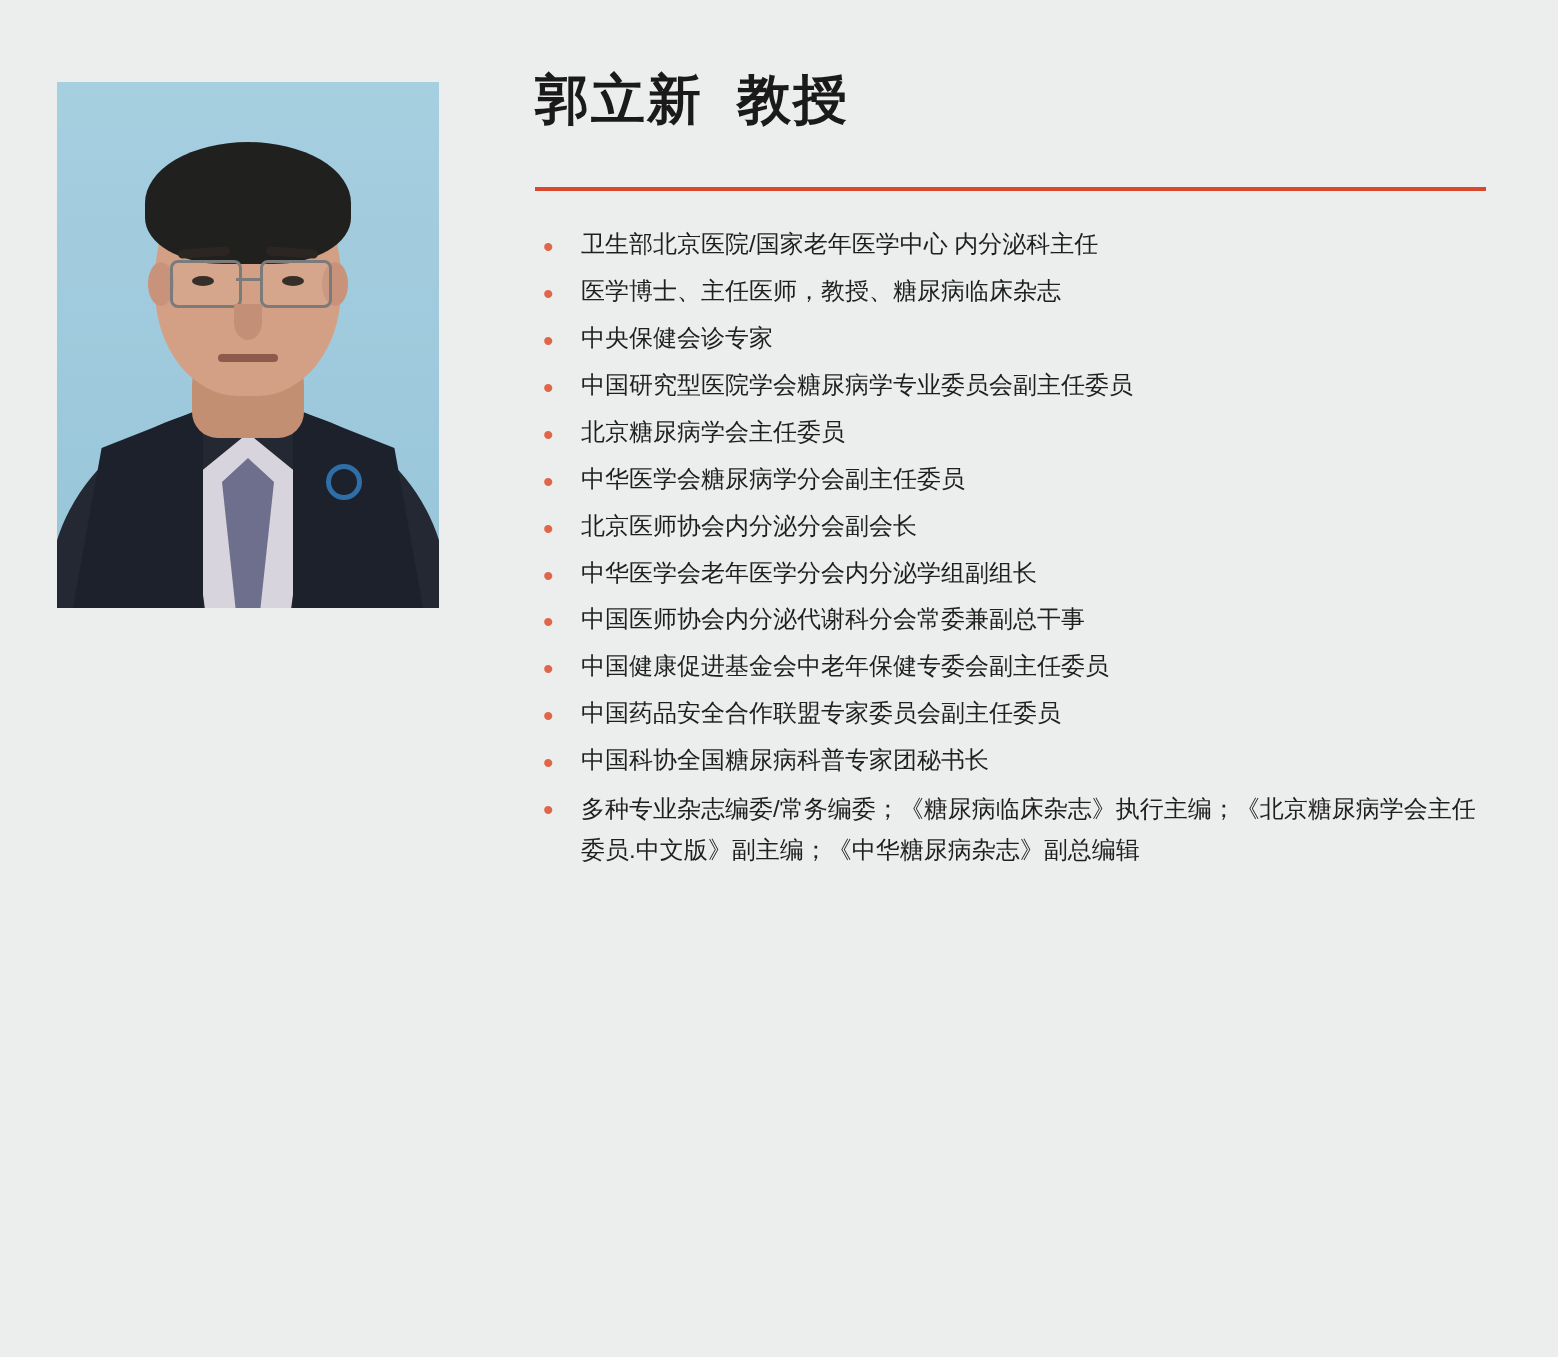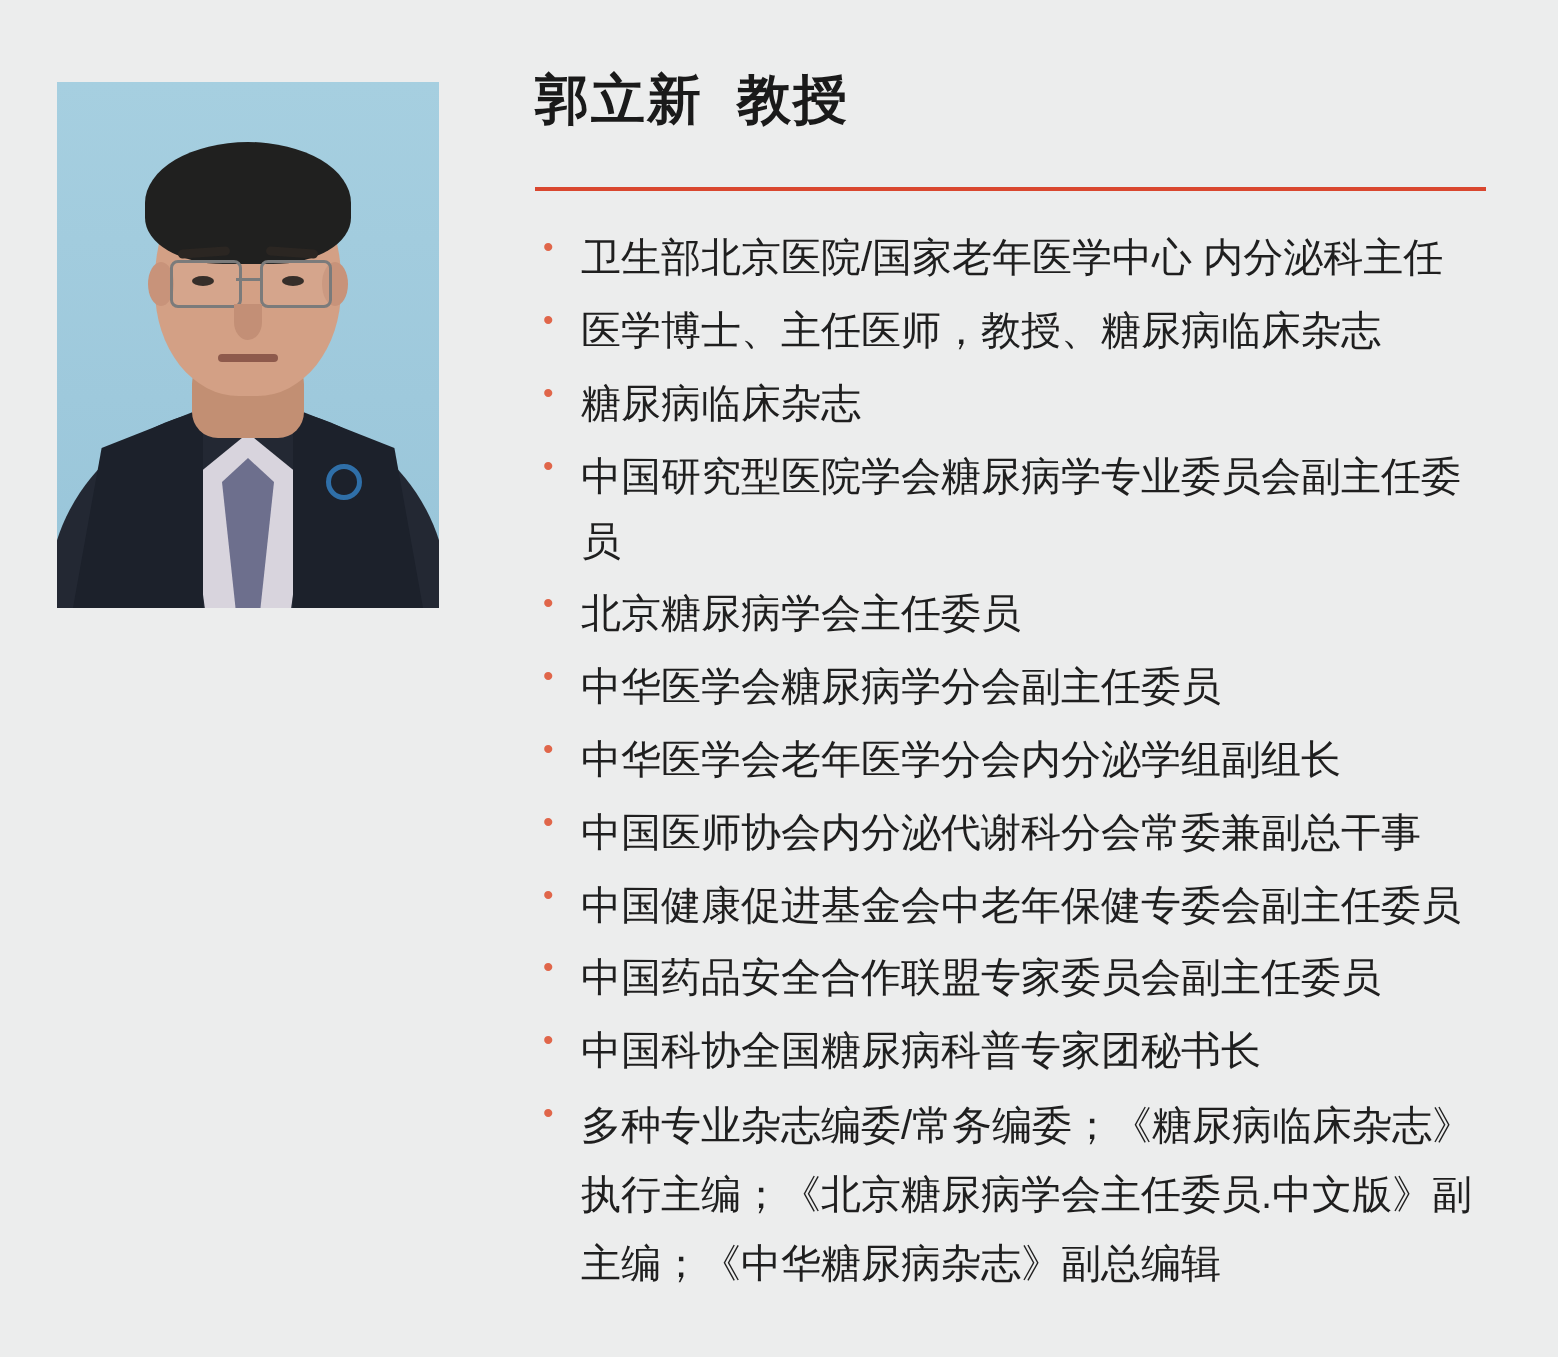--- a/index.html
+++ b/index.html
@@ -218,21 +218,21 @@
     background: #d9472f;
   }
   .bullets {
     margin-top: 34px;
     list-style: none;
     padding: 0;
   }
   .bullets li {
     position: relative;
     padding-left: 46px;
-    font-size: 40px;
+    font-size: 24px;
     line-height: 1.62;
     color: #1f1f1f;
     margin-bottom: 8px;
   }
   .bullets li::before {
     content: "•";
     position: absolute;
     left: 8px;
     top: -2px;
     color: #e0664a;
@@ -272,24 +272,25 @@
       <div class="p-mouth"></div>
     </div>
   </div>
 
   <div class="content">
     <div class="name-title">郭立新  教授</div>
     <div class="divider"></div>
     <ul class="bullets">
       <li>卫生部北京医院/国家老年医学中心 内分泌科主任</li>
       <li>医学博士、主任医师，教授、糖尿病临床杂志</li>
-      <li>糖尿病临床杂志</li>
+      <li>中央保健会诊专家</li>
       <li>中国研究型医院学会糖尿病学专业委员会副主任委员</li>
       <li>北京糖尿病学会主任委员</li>
       <li>中华医学会糖尿病学分会副主任委员</li>
+      <li>北京医师协会内分泌分会副会长</li>
       <li>中华医学会老年医学分会内分泌学组副组长</li>
       <li>中国医师协会内分泌代谢科分会常委兼副总干事</li>
       <li>中国健康促进基金会中老年保健专委会副主任委员</li>
       <li>中国药品安全合作联盟专家委员会副主任委员</li>
       <li>中国科协全国糖尿病科普专家团秘书长</li>
       <li class="multi">多种专业杂志编委/常务编委；《糖尿病临床杂志》执行主编；《北京糖尿病学会主任委员.中文版》副主编；《中华糖尿病杂志》副总编辑</li>
     </ul>
   </div>
 
 </div>

